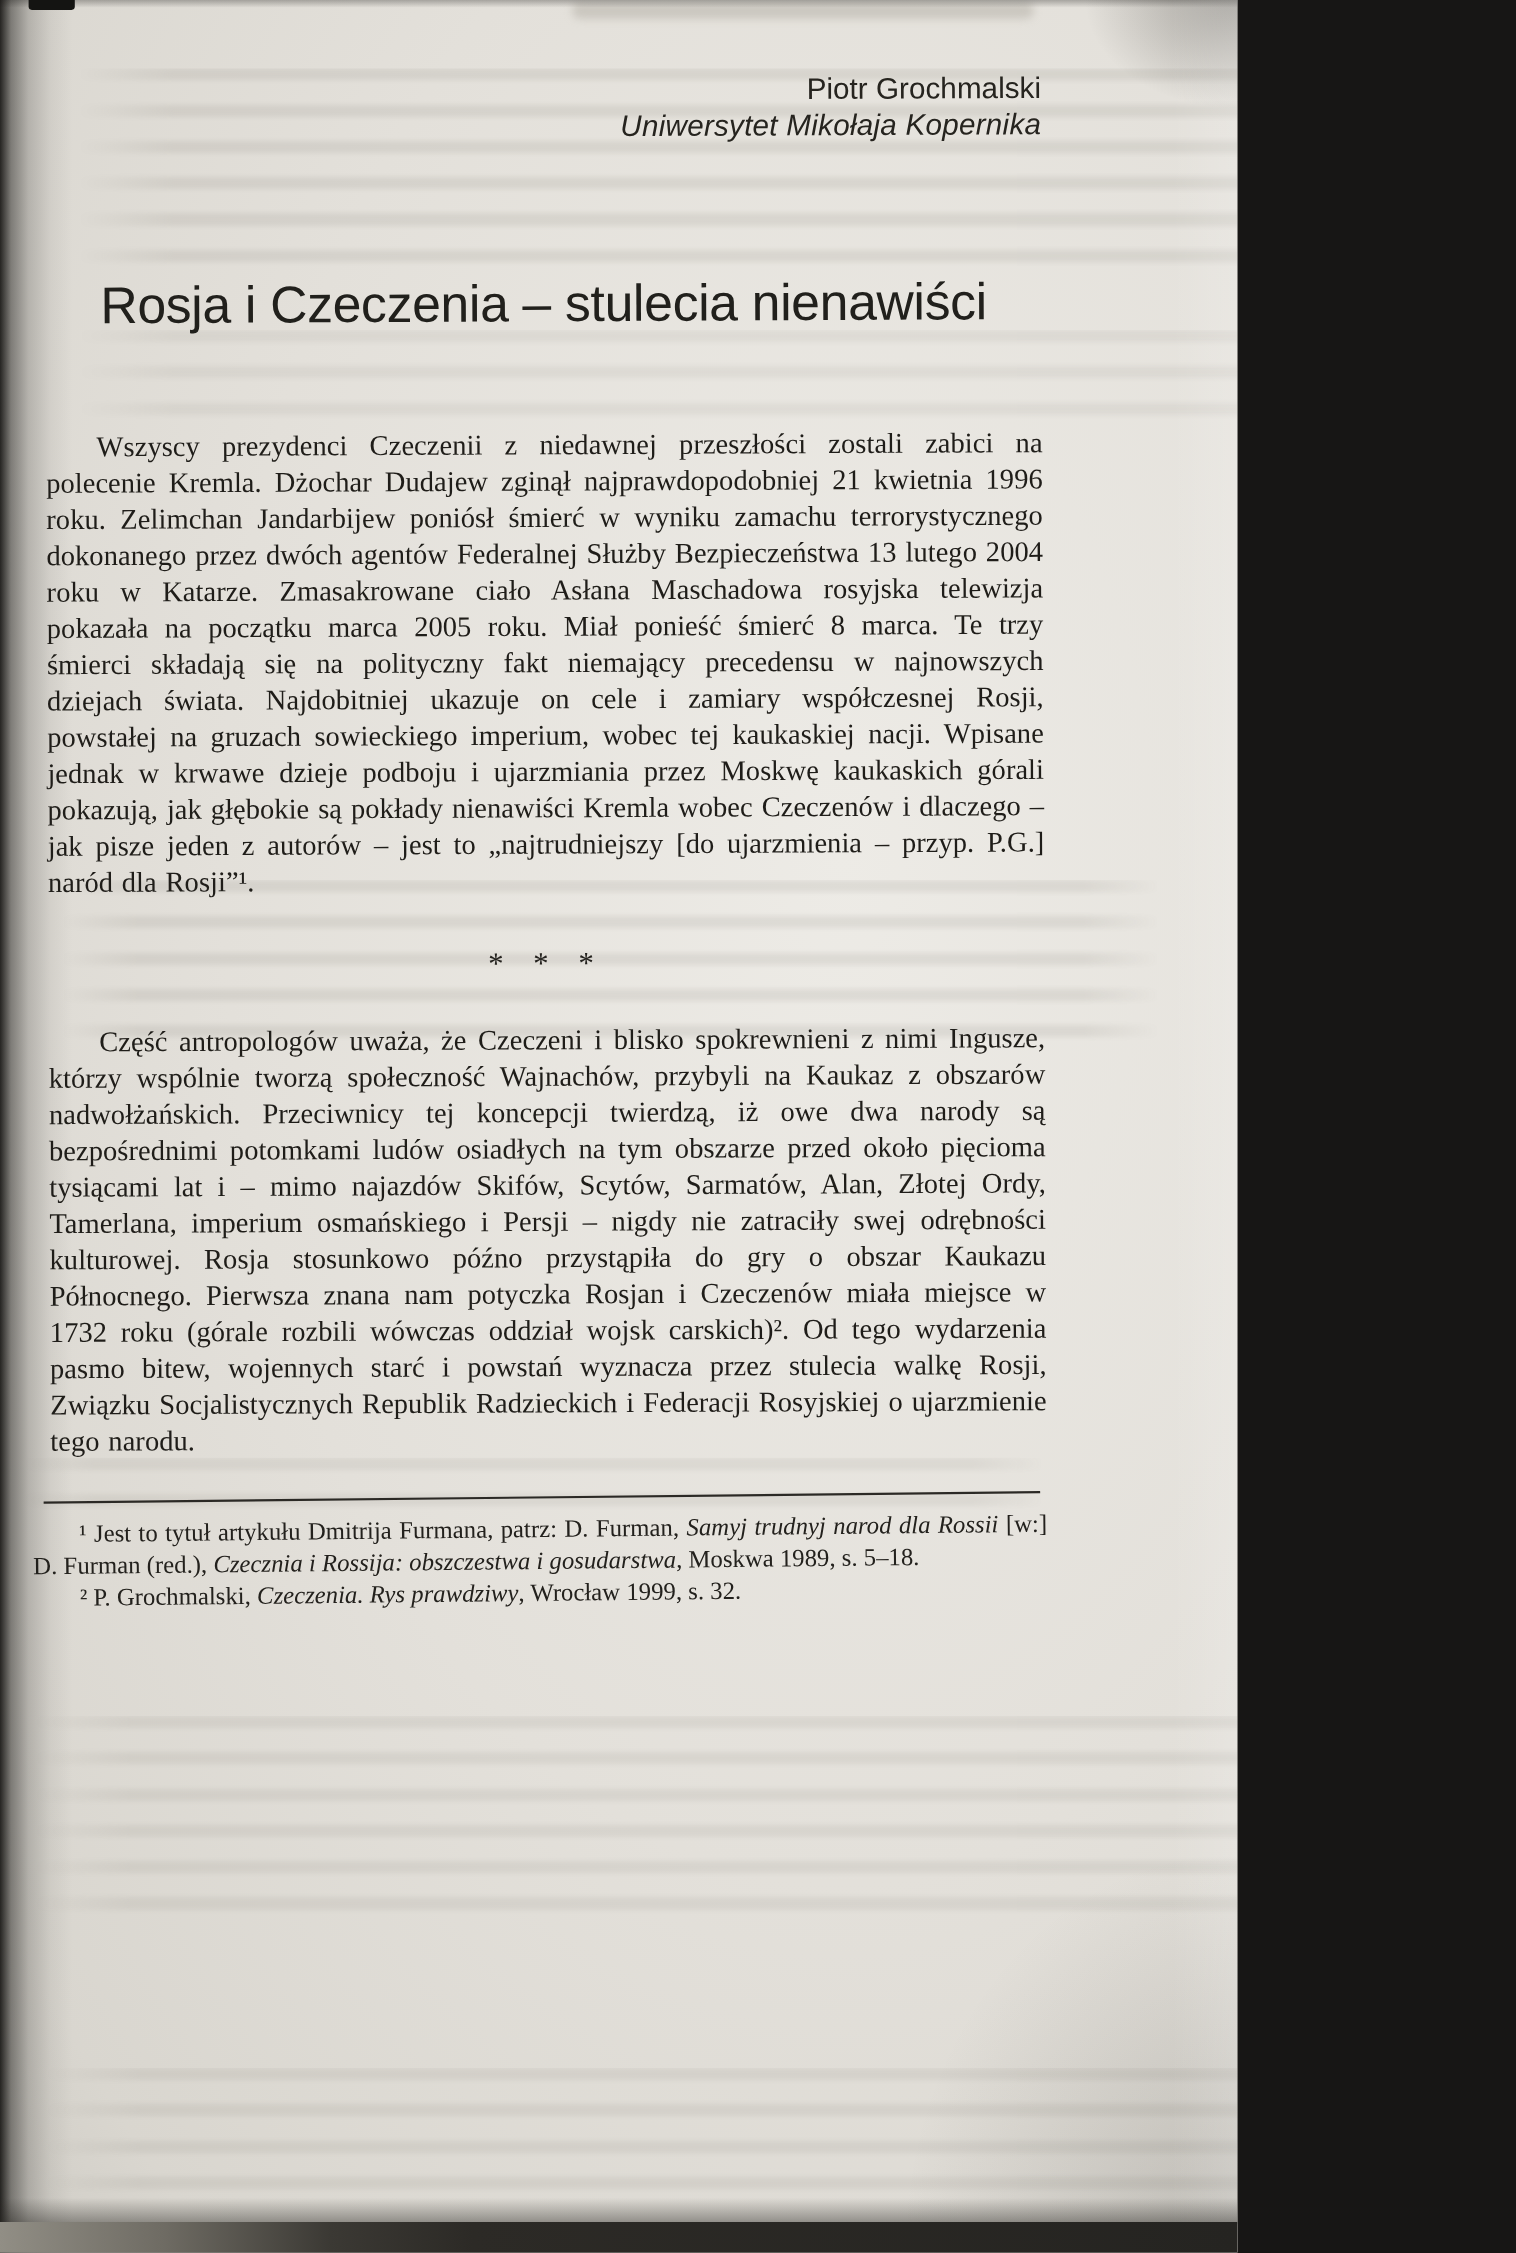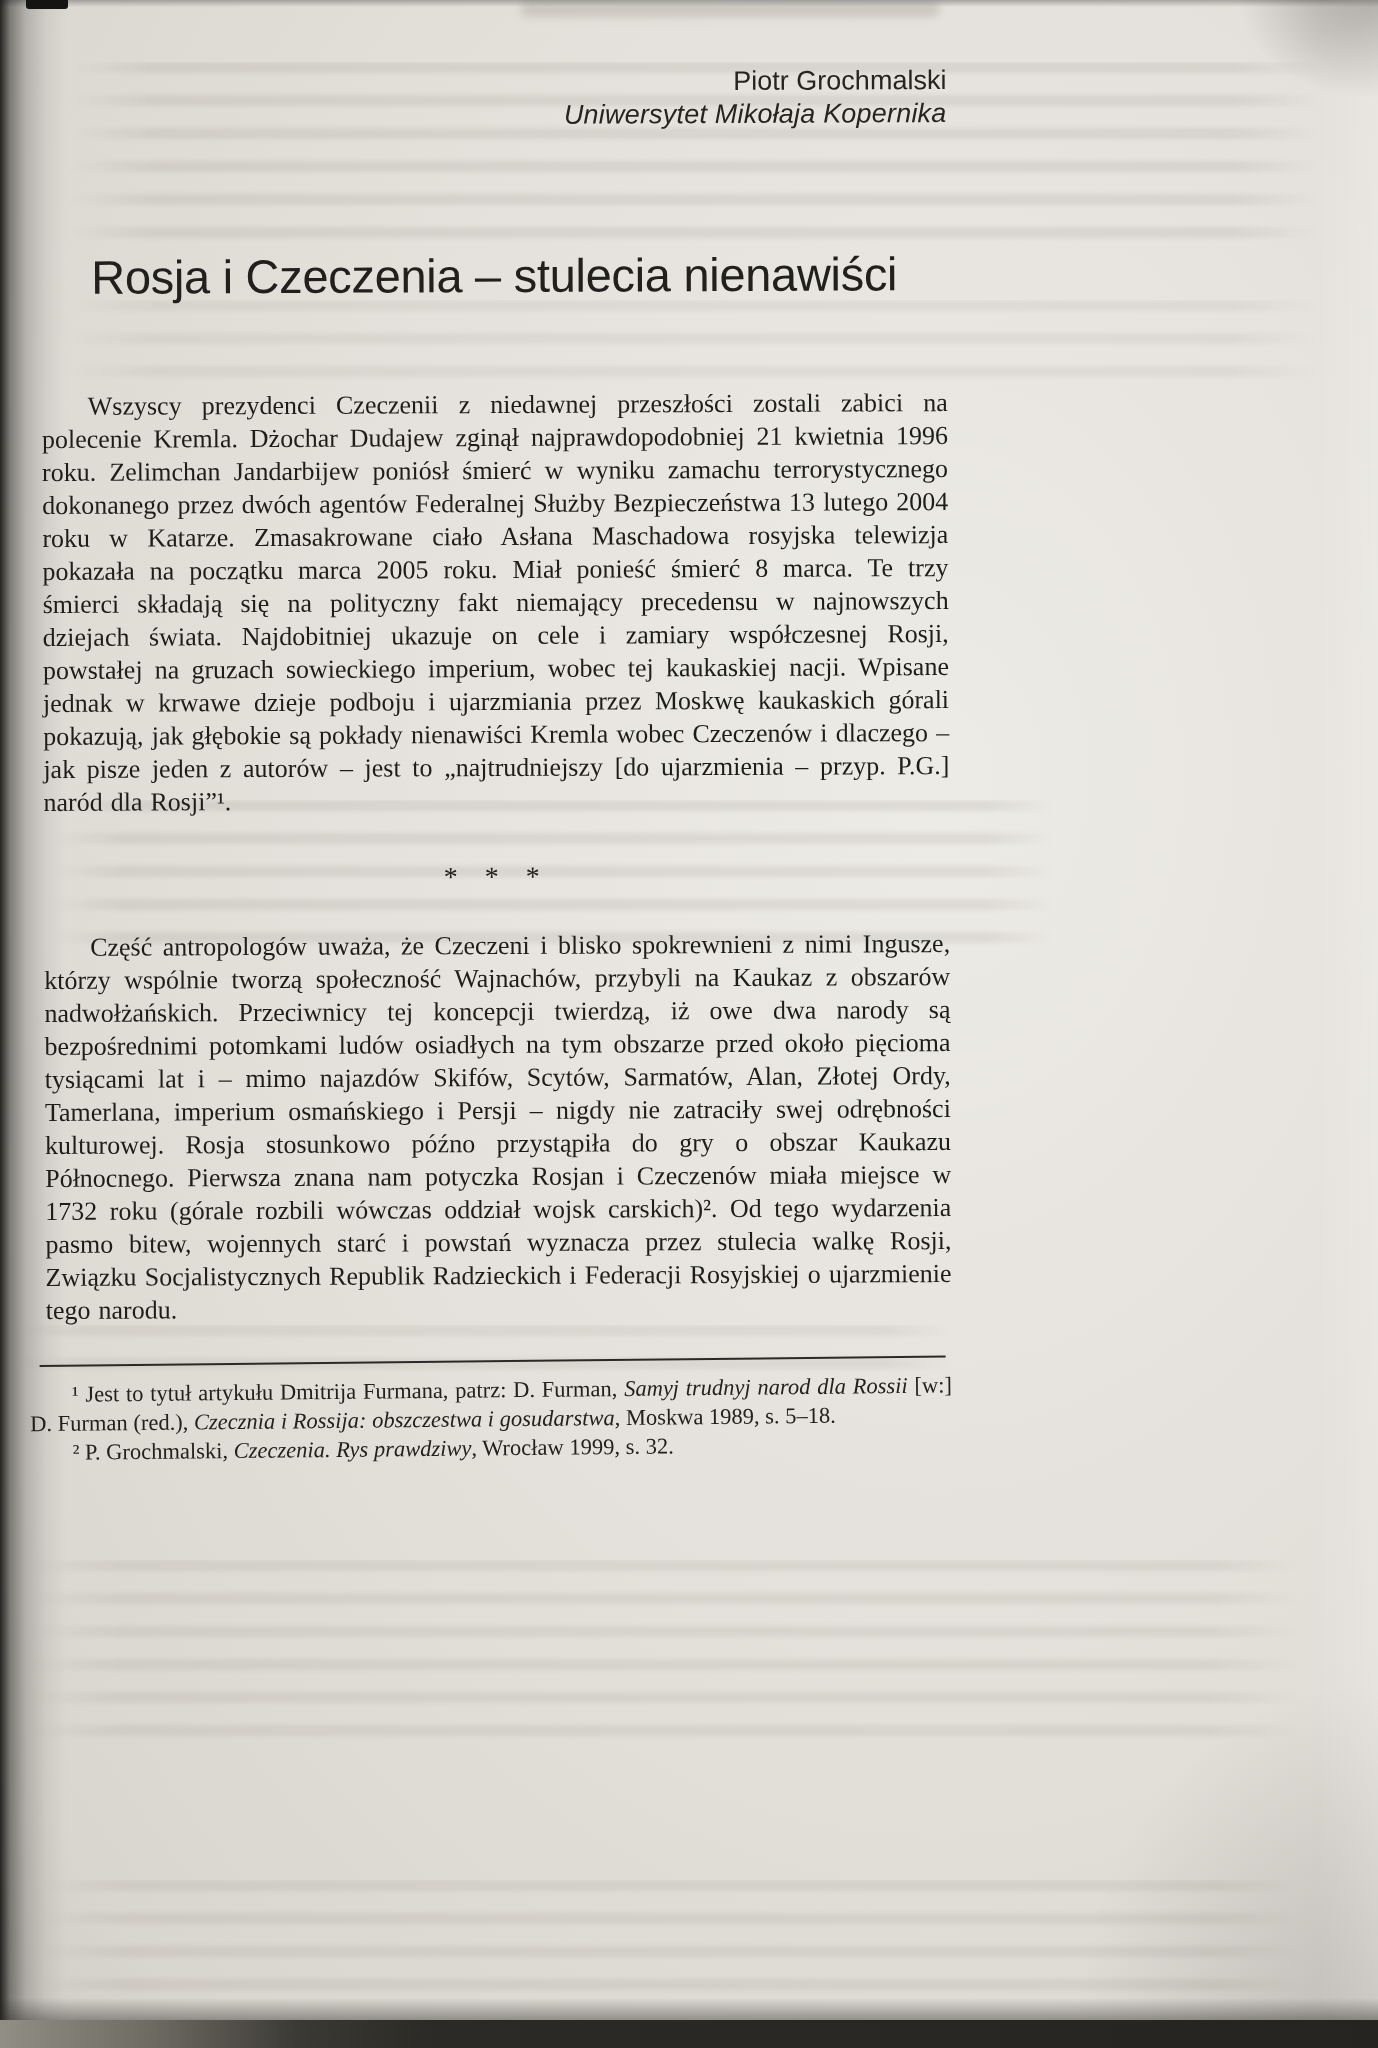--- a/index.html
+++ b/index.html
@@ -1,19 +1,19 @@
 <!DOCTYPE html>
 <html lang="pl"><head>
 <meta charset="utf-8">
 <style>
   html, body { margin: 0; padding: 0; background: #171615; }
   body { width: 1378px; height: 2048px; overflow: hidden; }
 
   .scan {
-    position: relative; width: 1378px; height: 2048px; overflow: hidden;
+    position: relative; width: 1125px; height: 2048px; overflow: hidden;
     background:
       radial-gradient(ellipse at 68% 38%, #edebe6 0%, #e3e0da 52%, #d9d6cf 88%, #cfccc5 100%);
   }
 
   
   .gutter-shadow {
     position: absolute; left: 0; top: 0; bottom: 0; width: 66px;
     background: linear-gradient(to right,
       rgba(22,21,19,0.92) 0, rgba(22,21,19,0.48) 10px,
       rgba(22,21,19,0.20) 26px, rgba(22,21,19,0.06) 46px, transparent 100%);

